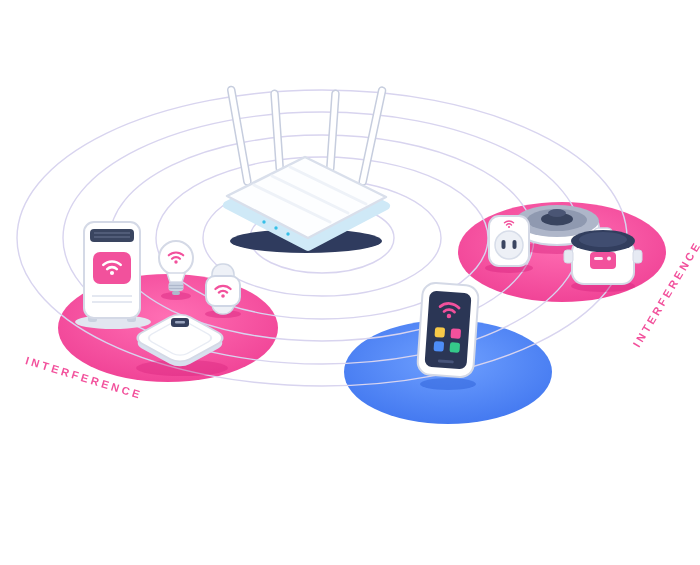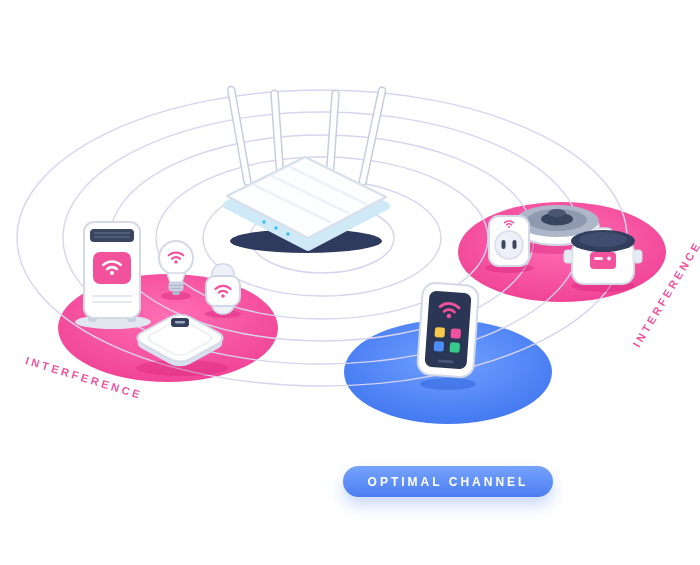--- a/index.html
+++ b/index.html
@@ -189,14 +189,13 @@
         <rect x="3" y="12" width="10" height="10" rx="2.5" fill="#35C98A"></rect>
         <rect x="-8" y="30" width="16" height="3" rx="1.5" fill="#47547A"></rect>
       </g>
     </g>
   </svg>
 
   <div class="interference-label label-left">INTERFERENCE</div>
 
   <div class="interference-label label-right">INTERFERENCE</div>
 
-  <button class="optimal-btn">OPTIMAL CHANNEL</button>
 </div>
 
 </body></html>

